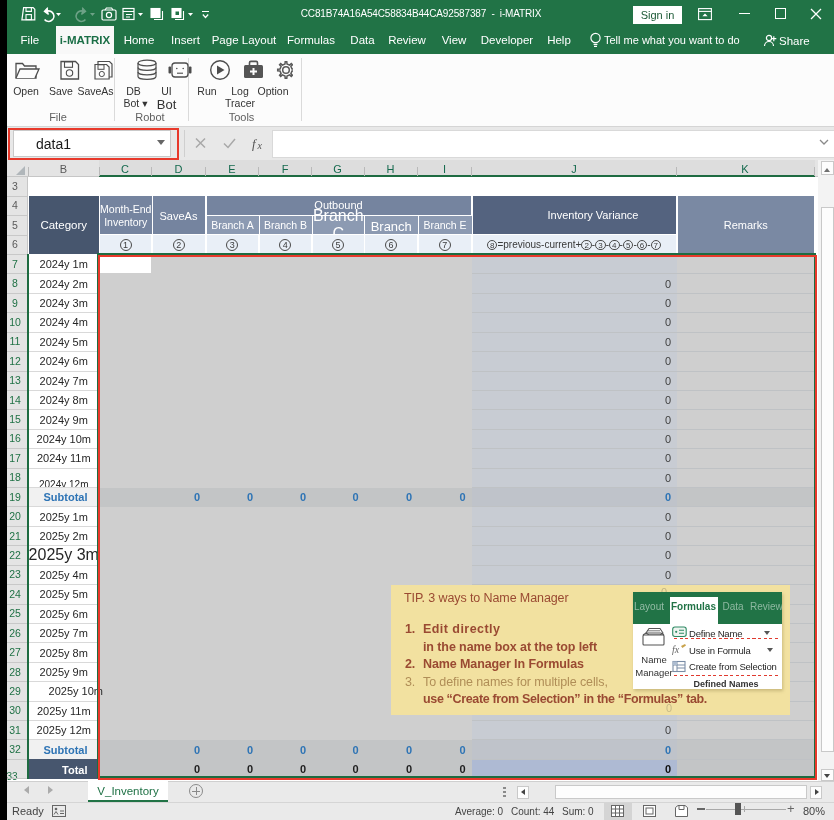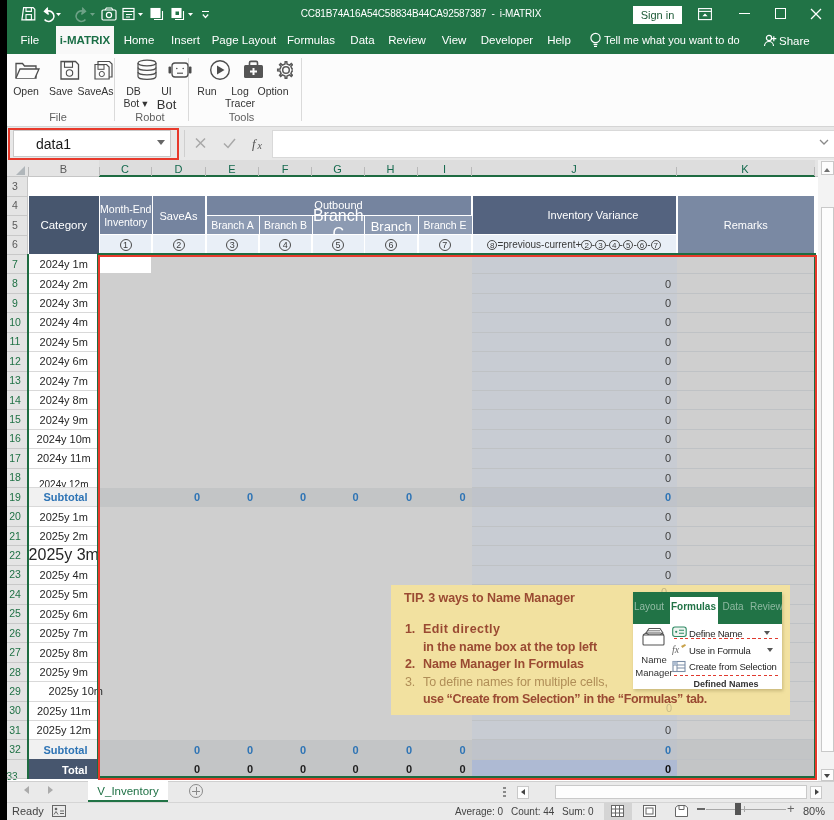--- a/index.html
+++ b/index.html
@@ -442,21 +442,21 @@
 <div style="left:266px;top:759.4000000000001px;width:40px;height:19.42px;display:flex;align-items:center;justify-content:flex-end;font-size:11px;color:#1f1f1f;font-weight:700;">0</div>
 <div style="left:318.5px;top:759.4000000000001px;width:40px;height:19.42px;display:flex;align-items:center;justify-content:flex-end;font-size:11px;color:#1f1f1f;font-weight:700;">0</div>
 <div style="left:372px;top:759.4000000000001px;width:40px;height:19.42px;display:flex;align-items:center;justify-content:flex-end;font-size:11px;color:#1f1f1f;font-weight:700;">0</div>
 <div style="left:425.5px;top:759.4000000000001px;width:40px;height:19.42px;display:flex;align-items:center;justify-content:flex-end;font-size:11px;color:#1f1f1f;font-weight:700;">0</div>
 <div style="left:631px;top:759.4000000000001px;width:40px;height:19.42px;display:flex;align-items:center;justify-content:flex-end;font-size:11px;color:#111;font-weight:700;">0</div>
 <div style="left:96.5px;top:253.4px;width:719px;height:524.8px;border:2px solid #1e6b41"></div>
 <div style="left:98px;top:255.4px;width:719px;height:524.5px;border:2px solid #e8392b"></div>
 <div style="left:391px;top:585px;width:399px;height:130px;background:#f2e1a0"></div>
 <div style="left:655px;top:701.5px;width:17px;height:13px;font-size:11px;color:#3f3f3f;opacity:0.25;text-align:right">0</div>
 <div style="left:655px;top:585.5px;width:16px;height:9px;overflow:hidden;font-size:11px;color:#3f3f3f;opacity:0.28"><span style="position:static">&nbsp;&nbsp;0</span></div>
-<div style="left:404px;top:591px;font-size:12.5px;letter-spacing:-0.1px;font-weight:700;color:#9a4a32">TIP. 3 ways to Name Manager</div>
+<div style="left:404px;top:591px;font-size:12.5px;letter-spacing:-0.1px;font-weight:400;color:#9a4a32">TIP. 3 ways to Name Manager</div>
 <div style="left:405px;top:622px;font-size:12.5px;letter-spacing:-0.1px;font-weight:700;color:#9a4a32">1.</div>
 <div style="left:423px;top:622px;font-size:12.5px;letter-spacing:0.45px;font-weight:700;color:#9a4a32">Edit directly</div>
 <div style="left:423px;top:639.5px;font-size:12.5px;letter-spacing:-0.1px;font-weight:700;color:#9a4a32">in the name box at the top left</div>
 <div style="left:405px;top:657px;font-size:12.5px;letter-spacing:-0.1px;font-weight:700;color:#9a4a32">2.</div>
 <div style="left:423px;top:657px;font-size:12.5px;letter-spacing:-0.1px;font-weight:700;color:#9a4a32">Name Manager In Formulas</div>
 <div style="left:405px;top:674.5px;font-size:12.5px;letter-spacing:-0.1px;color:#b08e57">3.</div>
 <div style="left:423px;top:674.5px;font-size:12.5px;letter-spacing:-0.1px;color:#b08e57">To define names for multiple cells,</div>
 <div style="left:423px;top:692px;font-size:12.5px;letter-spacing:-0.35px;font-weight:700;color:#9a4a32">use “Create from Selection” in the “Formulas” tab.</div>
 <div style="left:633px;top:591.5px;width:149px;height:97px;background:#fff;overflow:hidden;box-shadow:1px 2px 3px rgba(130,115,60,0.35)">
 <div style="left:0;top:0;width:149px;height:32.5px;background:#217346"></div>

